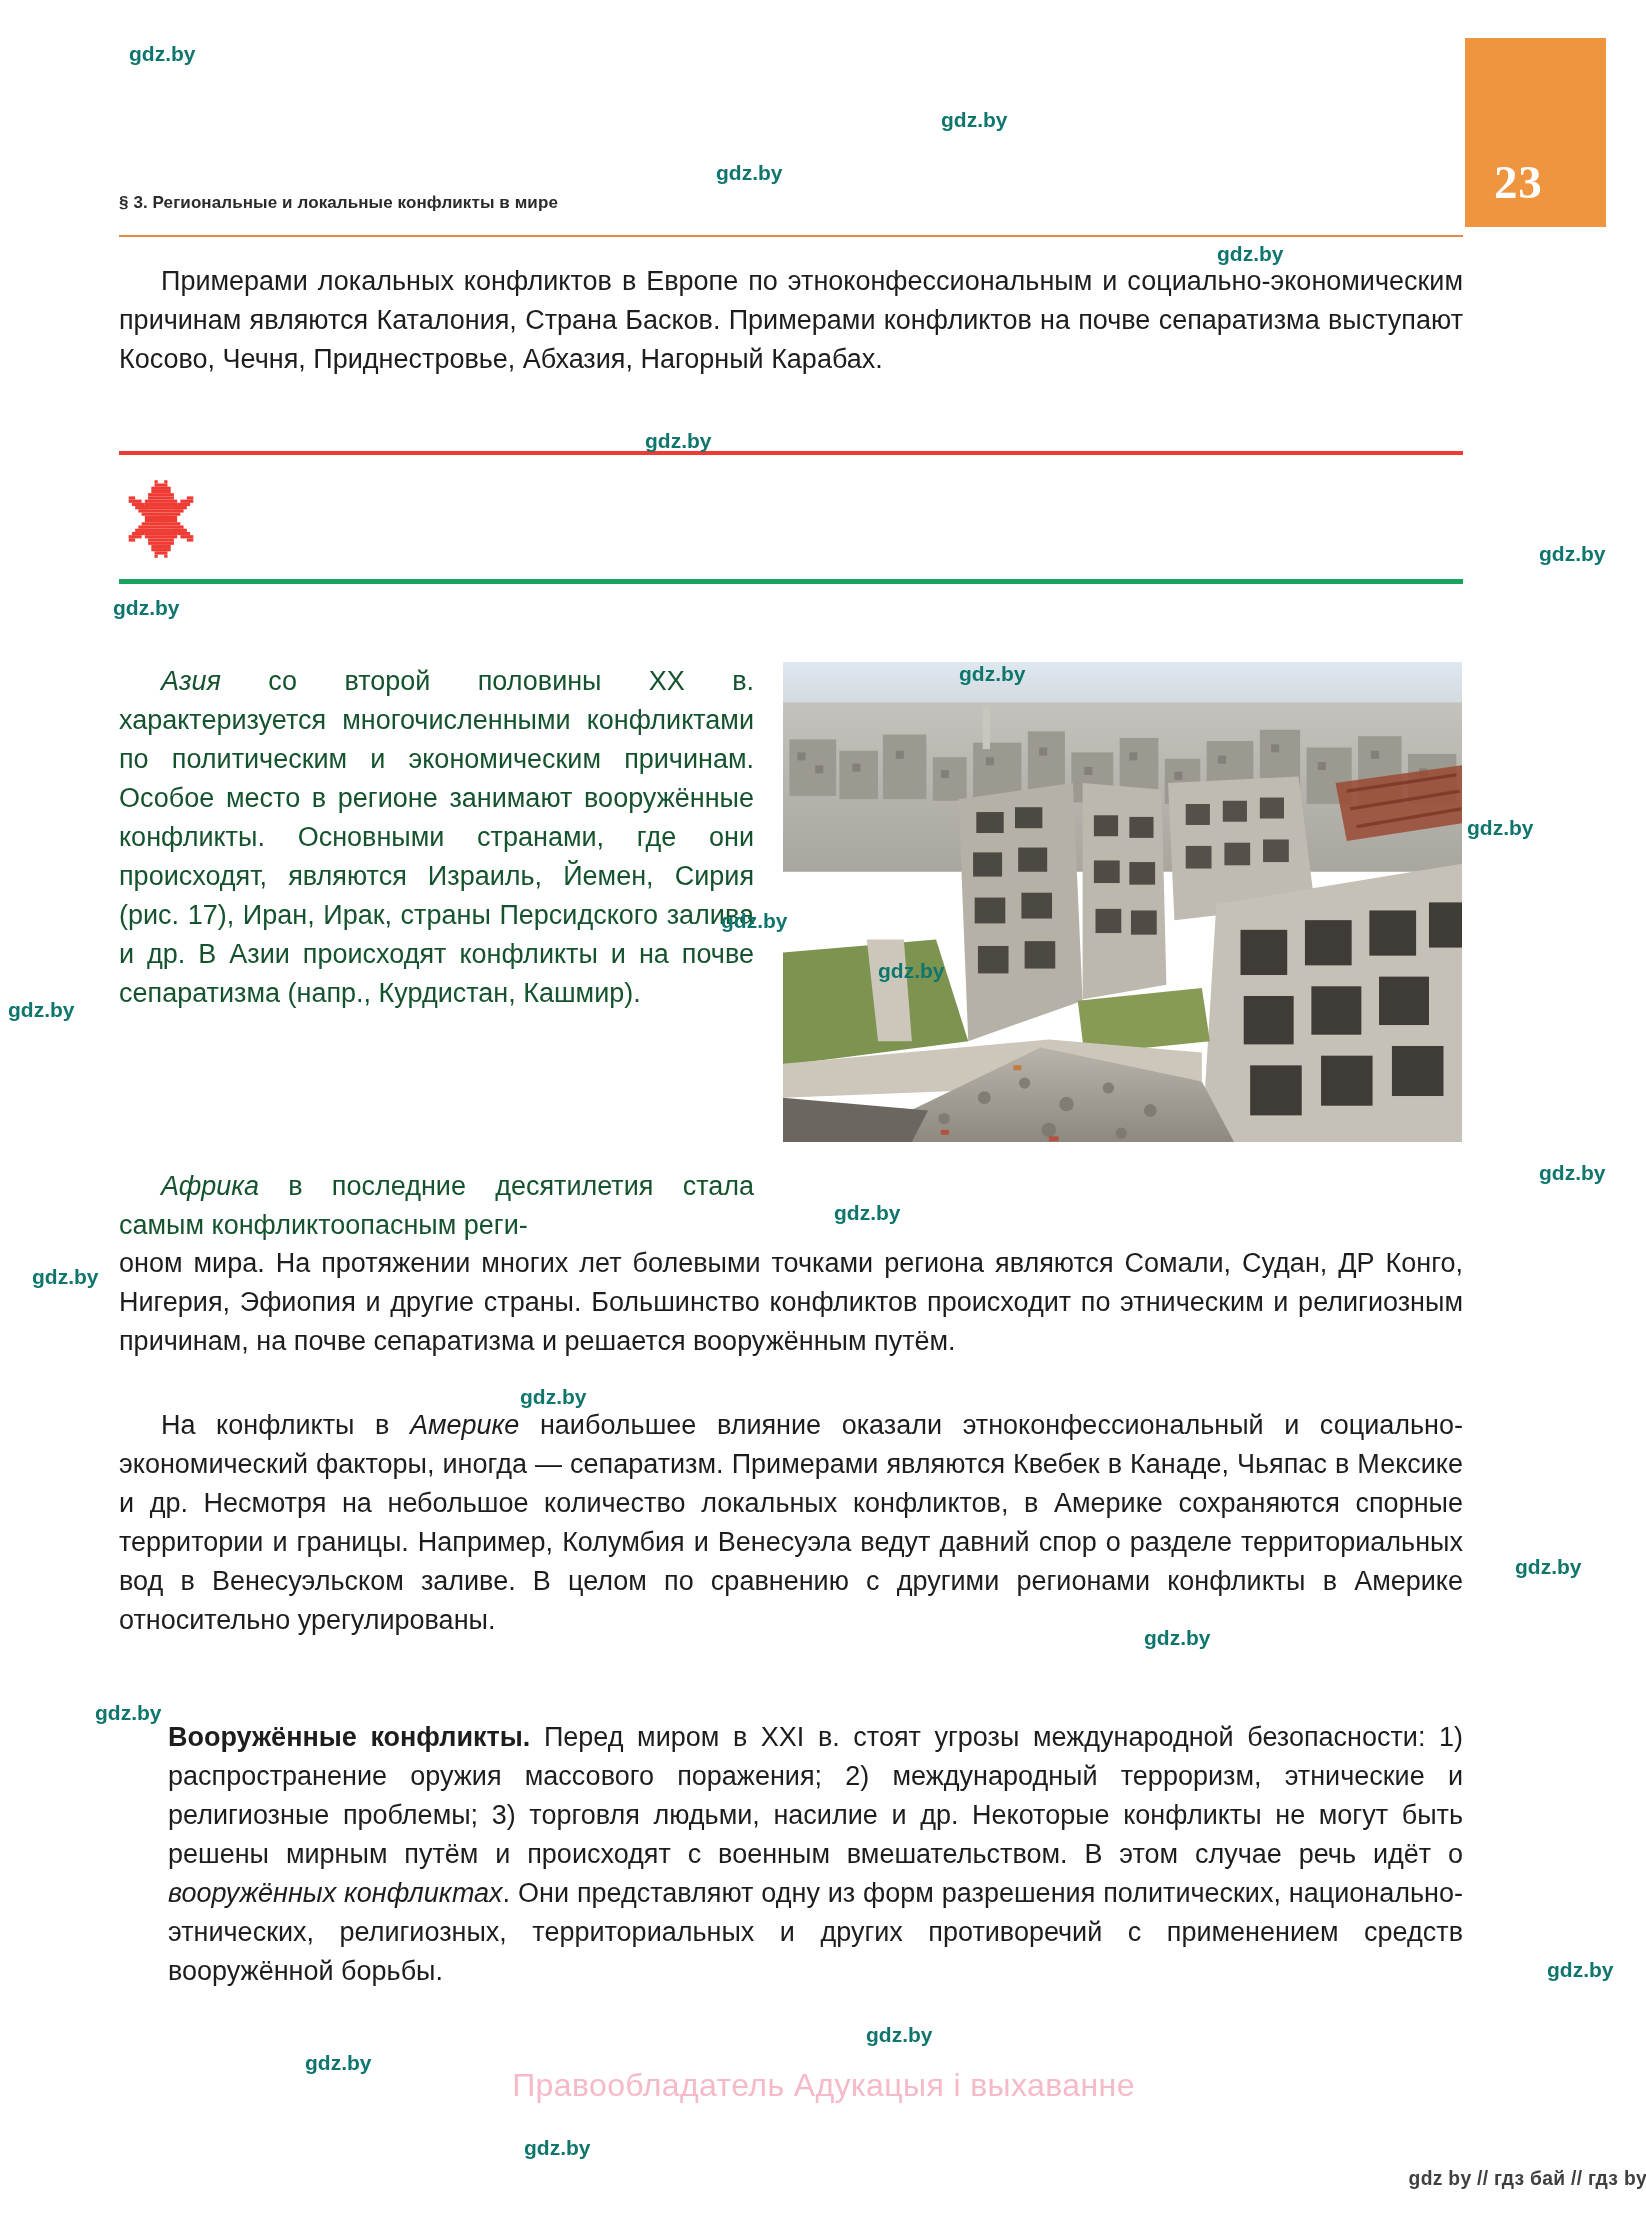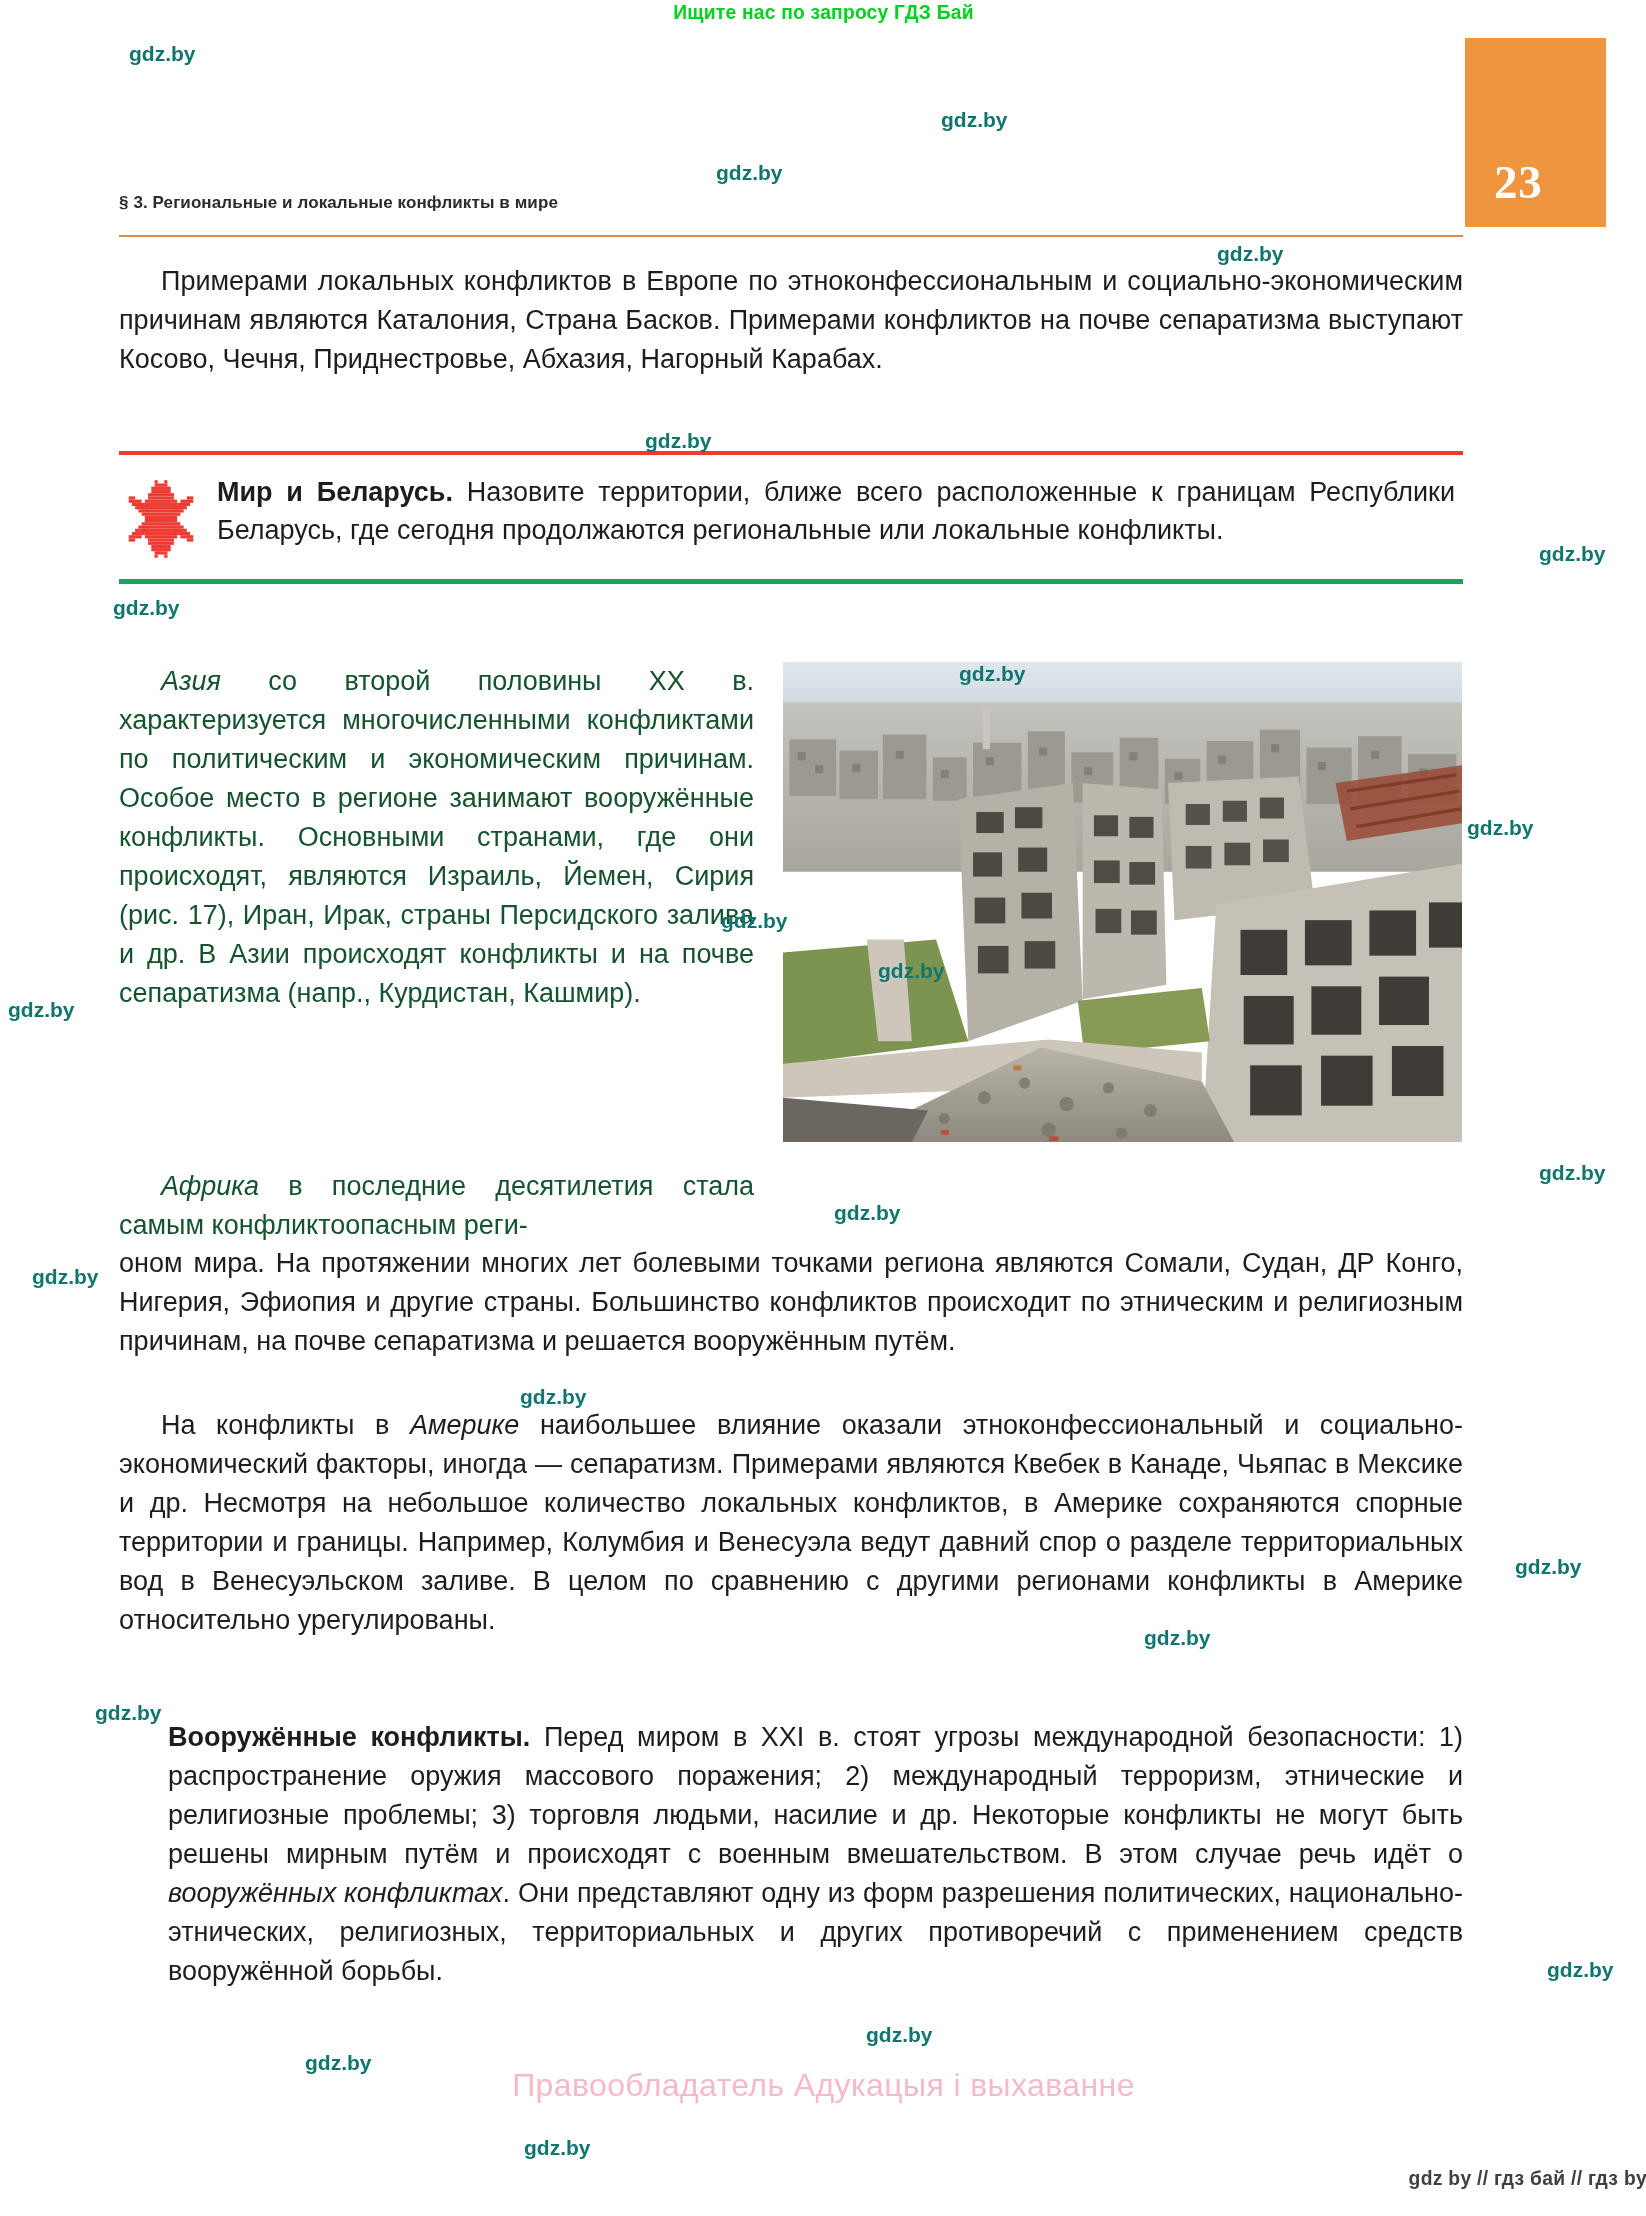--- a/index.html
+++ b/index.html
@@ -183,21 +183,20 @@
     color: #0f766e;
     white-space: nowrap;
     pointer-events: none;
   }
 </style>
 </head>
 <body>
 
 <div id="page">
 
-  <div class="promo-line">Ищите нас по запросу ГДЗ Бай</div>
 
   <div class="page-tab">
     <div class="page-tab-num">23</div>
   </div>
 
   <div class="running-head">§ 3. Региональные и локальные конфликты в мире</div>
   <div class="head-rule"></div>
 
   <div class="col-full indent" style="top:262px;">Примерами локальных конфликтов в Европе по этноконфессиональным и социально-экономическим причинам являются Каталония, Страна Басков. Примерами конфликтов на почве сепаратизма выступают Косово, Чечня, Приднестровье, Абхазия, Нагорный Карабах.</div>
 
@@ -269,23 +268,20 @@
               <rect x="13" y="21" width="3" height="1"></rect>
             <rect x="10" y="22" width="3" height="1"></rect>
               <rect x="13" y="22" width="3" height="1"></rect>
             <rect x="11" y="23" width="2" height="1"></rect>
               <rect x="13" y="23" width="2" height="1"></rect>
             <rect x="11" y="24" width="1" height="1"></rect>
               <rect x="14" y="24" width="1" height="1"></rect>
           </g>
         </svg>
       </div>
-      <div class="callout-text">
-        <span class="bold">Мир и Беларусь.</span><span> Назовите территории, ближе всего расположенные к границам Республики Беларусь, где сегодня продолжаются региональные или локальные конфликты.</span>
-      </div>
     </div>
     <div class="callout-bottom-rule"></div>
   </div>
 
   <div class="figure">
     <svg class="figure-img" viewBox="0 0 843 595" preserveAspectRatio="none" role="img">
       <defs>
         <linearGradient id="sky" x1="0" y1="0" x2="0" y2="1">
           <stop offset="0%" stop-color="#dfe7ef"></stop>
             <stop offset="100%" stop-color="#cfd6da"></stop>

